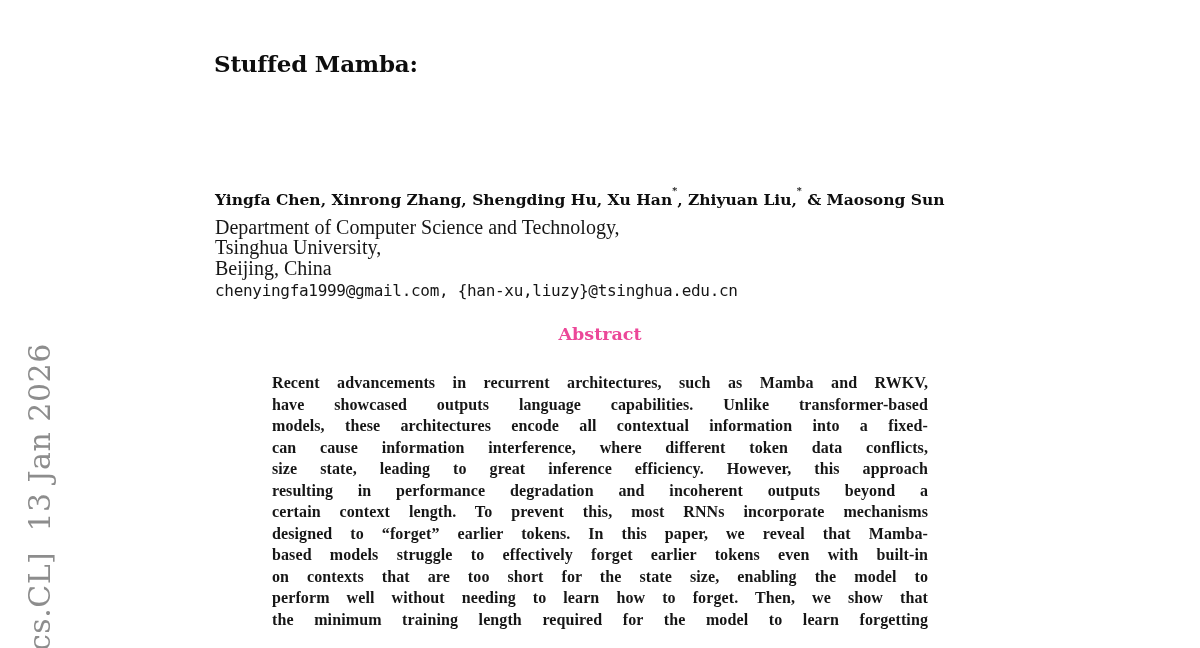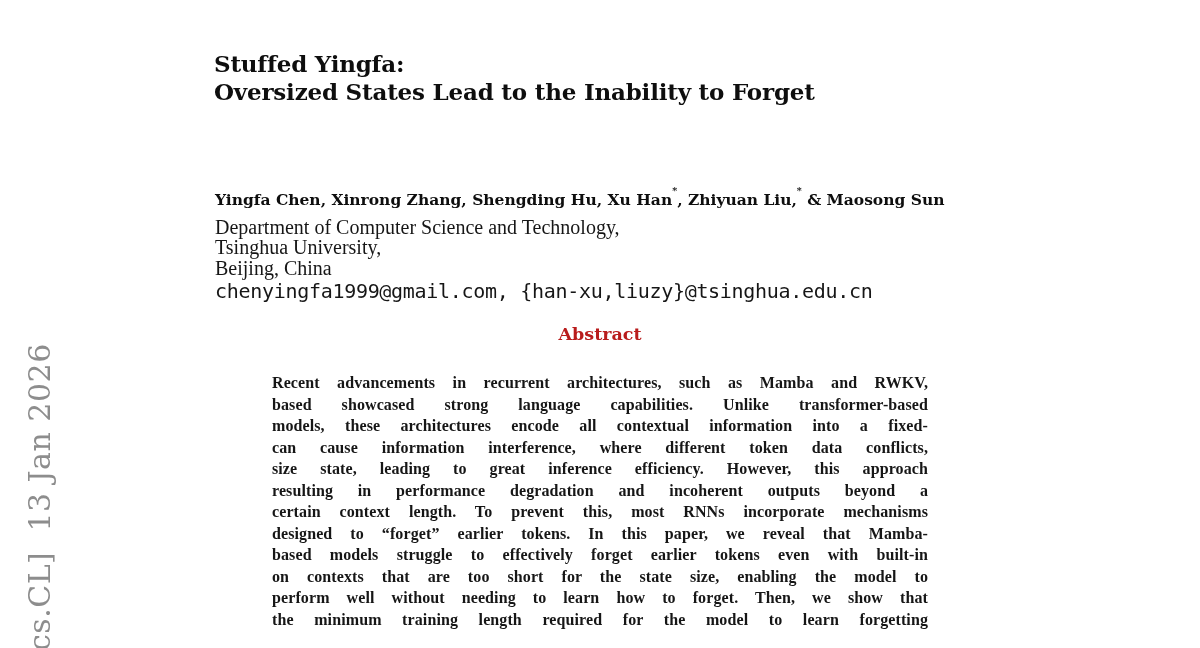--- a/index.html
+++ b/index.html
@@ -61,37 +61,37 @@
     position: relative;
     top: -5px;
     line-height: 0;
   }
   .affil {
     font-size: 20px;
     line-height: 20.3px;
   }
   .emails {
     font-family: "DejaVu Sans Mono", monospace;
-    font-size: 20px;
+    font-size: 16px;
     line-height: 20px;
     margin-top: 3px;
     letter-spacing: -0.3px;
   }
 
   
   .abstract-heading {
     position: absolute;
     left: 0;
     top: 324px;
     width: 1200px;
     text-align: center;
     font-family: "DejaVu Serif", serif;
     font-weight: bold;
     font-size: 17.5px;
-    color: #b91c1c;
+    color: #ec4899;
   }
   .abstract {
     position: absolute;
     left: 272px;
     top: 372px;
     width: 656px;
     font-size: 16px;
     line-height: 21.5px;
     letter-spacing: 0.1px;
     color: #161616;
@@ -104,39 +104,38 @@
   }
 </style>
 </head>
 <body>
 
 <div class="page">
 
   <div class="watermark">cs.CL]  13 Jan 2026</div>
 
   <h1 class="title">
-    <span class="tline">Stuffed Yingfa:</span>
-    <span class="tline">Oversized States Lead to the Inability to Forget</span>
+    <span class="tline">Stuffed Mamba:</span>
   </h1>
 
   <div class="author-block">
     <div class="authors">
       <span>Yingfa Chen, Xinrong Zhang, Shengding Hu, Xu Han</span><sup>*</sup><span>, Zhiyuan Liu,</span><sup>*</sup><span> &amp; Maosong Sun</span>
     </div>
     <div class="affil">Department of Computer Science and Technology,</div>
     <div class="affil">Tsinghua University,</div>
     <div class="affil">Beijing, China</div>
     <div class="emails">chenyingfa1999@gmail.com, {han-xu,liuzy}@tsinghua.edu.cn</div>
   </div>
 
   <div class="abstract-heading">Abstract</div>
 
   <div class="abstract">
     <div class="abs-line">Recent advancements in recurrent architectures, such as Mamba and RWKV,</div>
-    <div class="abs-line">based showcased strong language capabilities. Unlike transformer-based</div>
+    <div class="abs-line">have showcased outputs language capabilities. Unlike transformer-based</div>
     <div class="abs-line">models, these architectures encode all contextual information into a fixed-</div>
     <div class="abs-line">can cause information interference, where different token data conflicts,</div>
     <div class="abs-line">size state, leading to great inference efficiency. However, this approach</div>
     <div class="abs-line">resulting in performance degradation and incoherent outputs beyond a</div>
     <div class="abs-line">certain context length. To prevent this, most RNNs incorporate mechanisms</div>
     <div class="abs-line">designed to “forget” earlier tokens. In this paper, we reveal that Mamba-</div>
     <div class="abs-line">based models struggle to effectively forget earlier tokens even with built-in</div>
     <div class="abs-line">on contexts that are too short for the state size, enabling the model to</div>
     <div class="abs-line">perform well without needing to learn how to forget. Then, we show that</div>
     <div class="abs-line">the minimum training length required for the model to learn forgetting</div>

